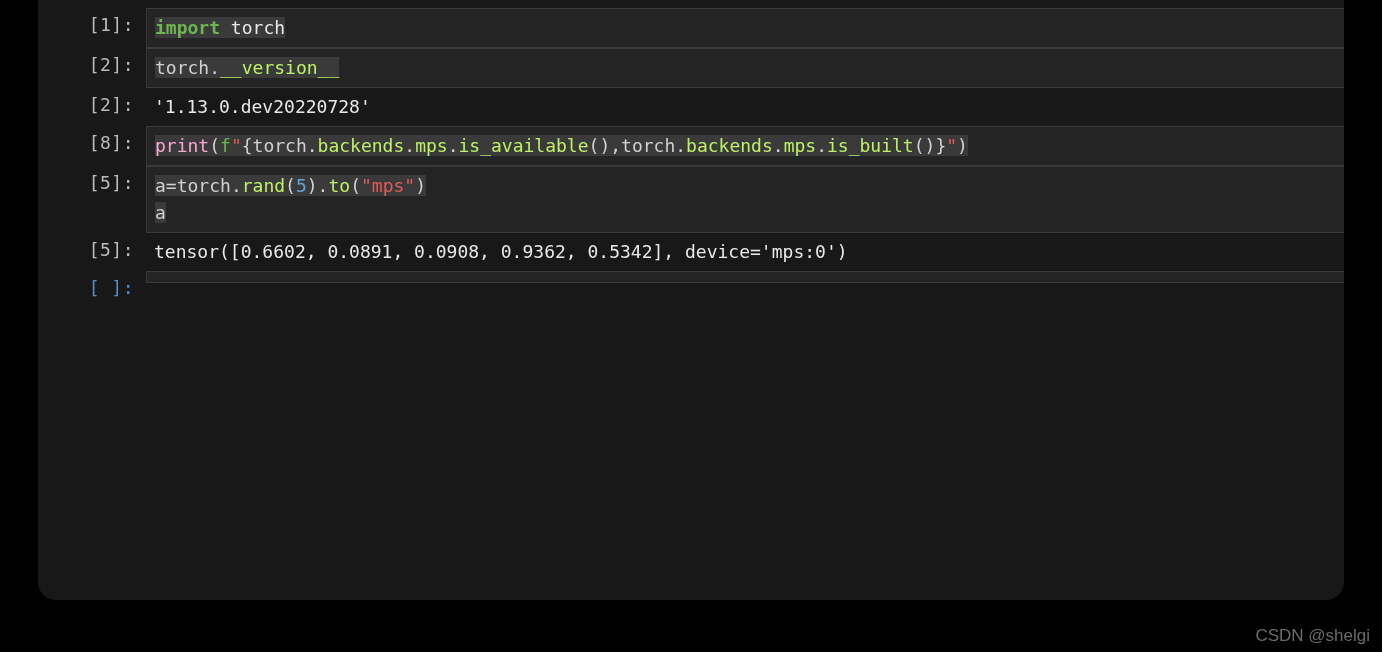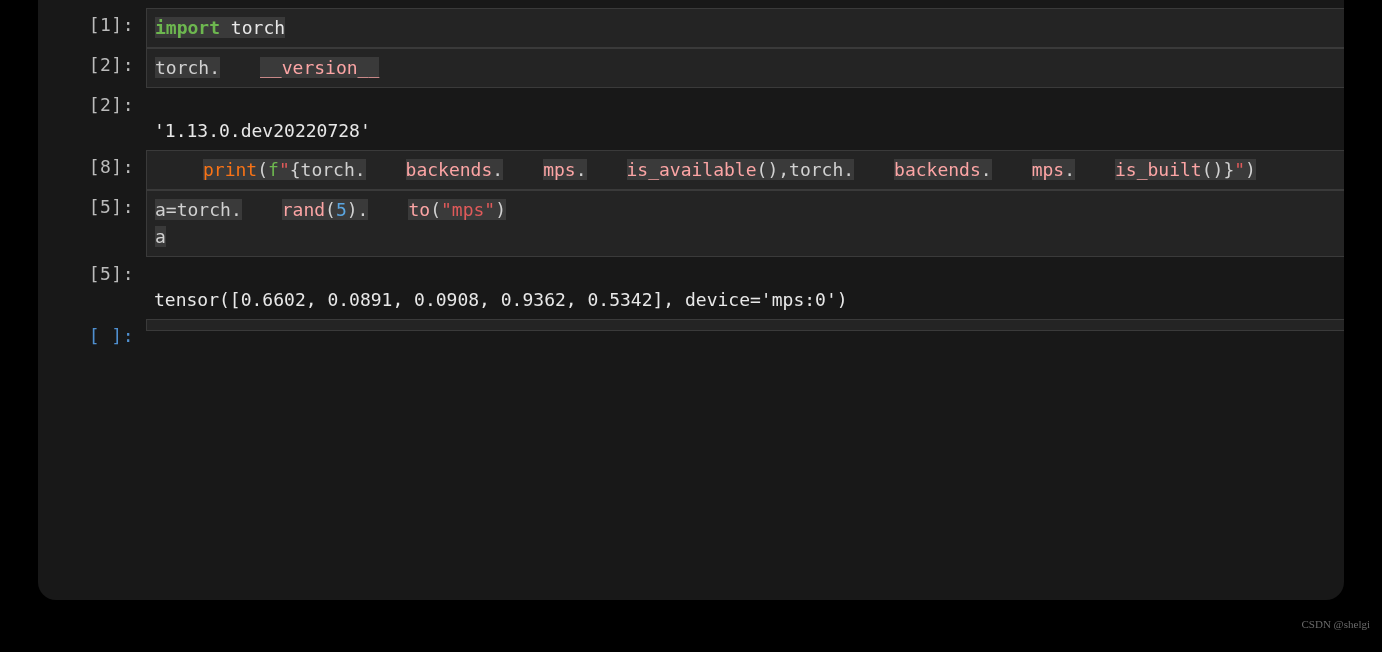--- a/index.html
+++ b/index.html
@@ -44,47 +44,46 @@
     border: 1px solid #3a3a3a;
     border-right: none;
     padding: 5px 8px 5px 8px;
     line-height: 1.55;
   }
   .output-area {
     flex: 1;
     padding: 5px 8px 5px 8px;
     color: #e8e8e8;
     line-height: 1.55;
-    margin-top: 24px;
   }
   .cell + .cell { margin-top: 0; }
   .code-cell { margin-top: 22px; }
   .code-cell:first-child { margin-top: 0; }
   .output-cell { margin-top: 14px; }
   
   
   .kw { color: #6db74f; font-weight: 600;}
   .mod { color: #e8e8e8; }
   .sel { background: #3a3a3a; }
   .op { color: #d1d1d1; }
-  .attr { color: #fca5a5; margin-left: 40px; }
-  .builtin { color: #f97316; margin-left: 48px; }
+  .attr { color: #bef264; }
+  .builtin { color: #f9a8d4; }
   .str { color: #e05a5a; }
   .fstr-prefix { color: #6db74f; }
   .num { color: #5aa5e0; }
   .paren { color: #d1d1d1; }
   .var { color: #d1d1d1; }
   
   .watermark {
     position: absolute;
     right: 12px;
-    bottom: 22px;
+    bottom: 6px;
     color: #6a6a6a;
-    font-size: 11px;
-    font-family: Liberation Serif, serif;
+    font-size: 17px;
+    font-family: Liberation Sans, sans-serif;
   }
 </style>
 </head>
 <body>
 
 <div class="notebook" id="nb">
     <div class="cell code-cell">
       <div class="prompt">[1]:</div>
       <div class="input-area">
         <div><span class="kw sel">import</span><span class="mod sel"> torch</span></div>

